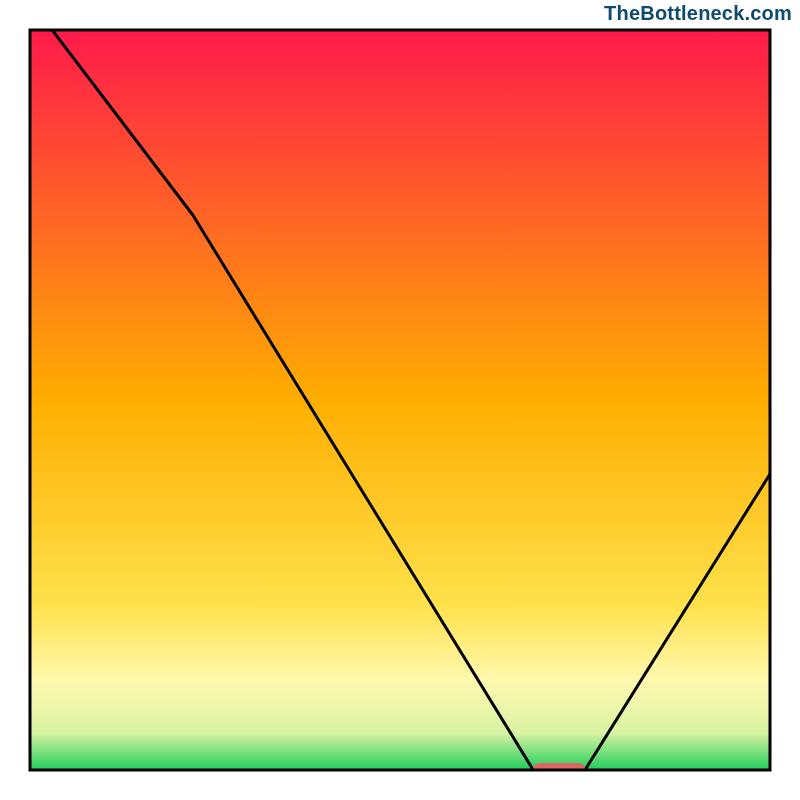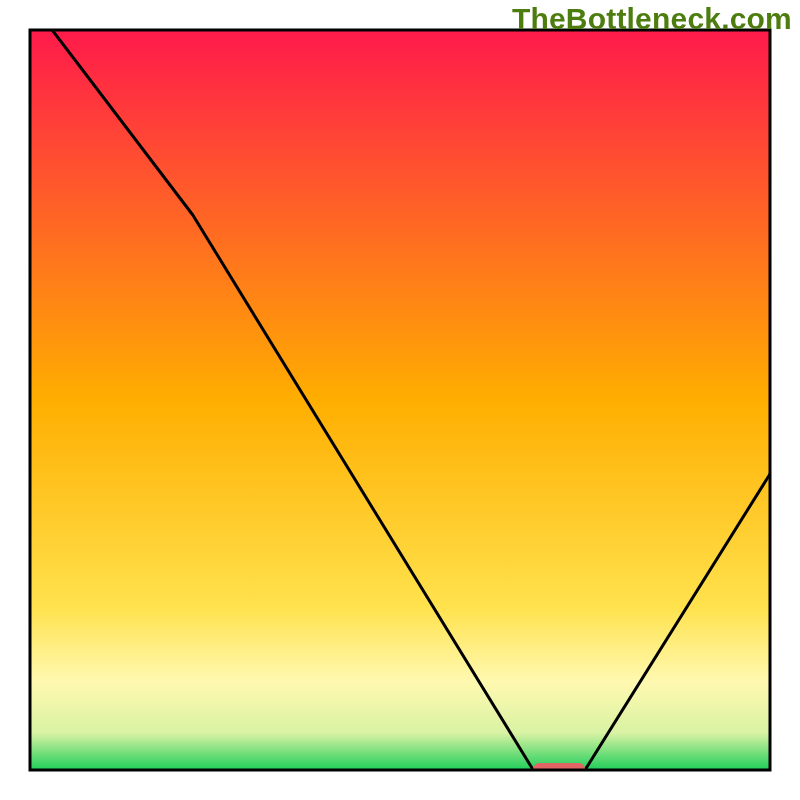--- a/index.html
+++ b/index.html
@@ -12,23 +12,23 @@
   }
   .chart-wrap {
     position: relative;
     width: 800px;
     height: 800px;
   }
   .watermark {
     position: absolute;
     top: 2px;
     right: 8px;
-    font-size: 30px;
+    font-size: 20px;
     font-weight: 600;
-    color: #4d7c0f;
+    color: #0c4a6e;
     letter-spacing: 0.2px;
     user-select: none;
   }
   svg {
     display: block;
   }
 </style>
 </head>
 <body>
 

